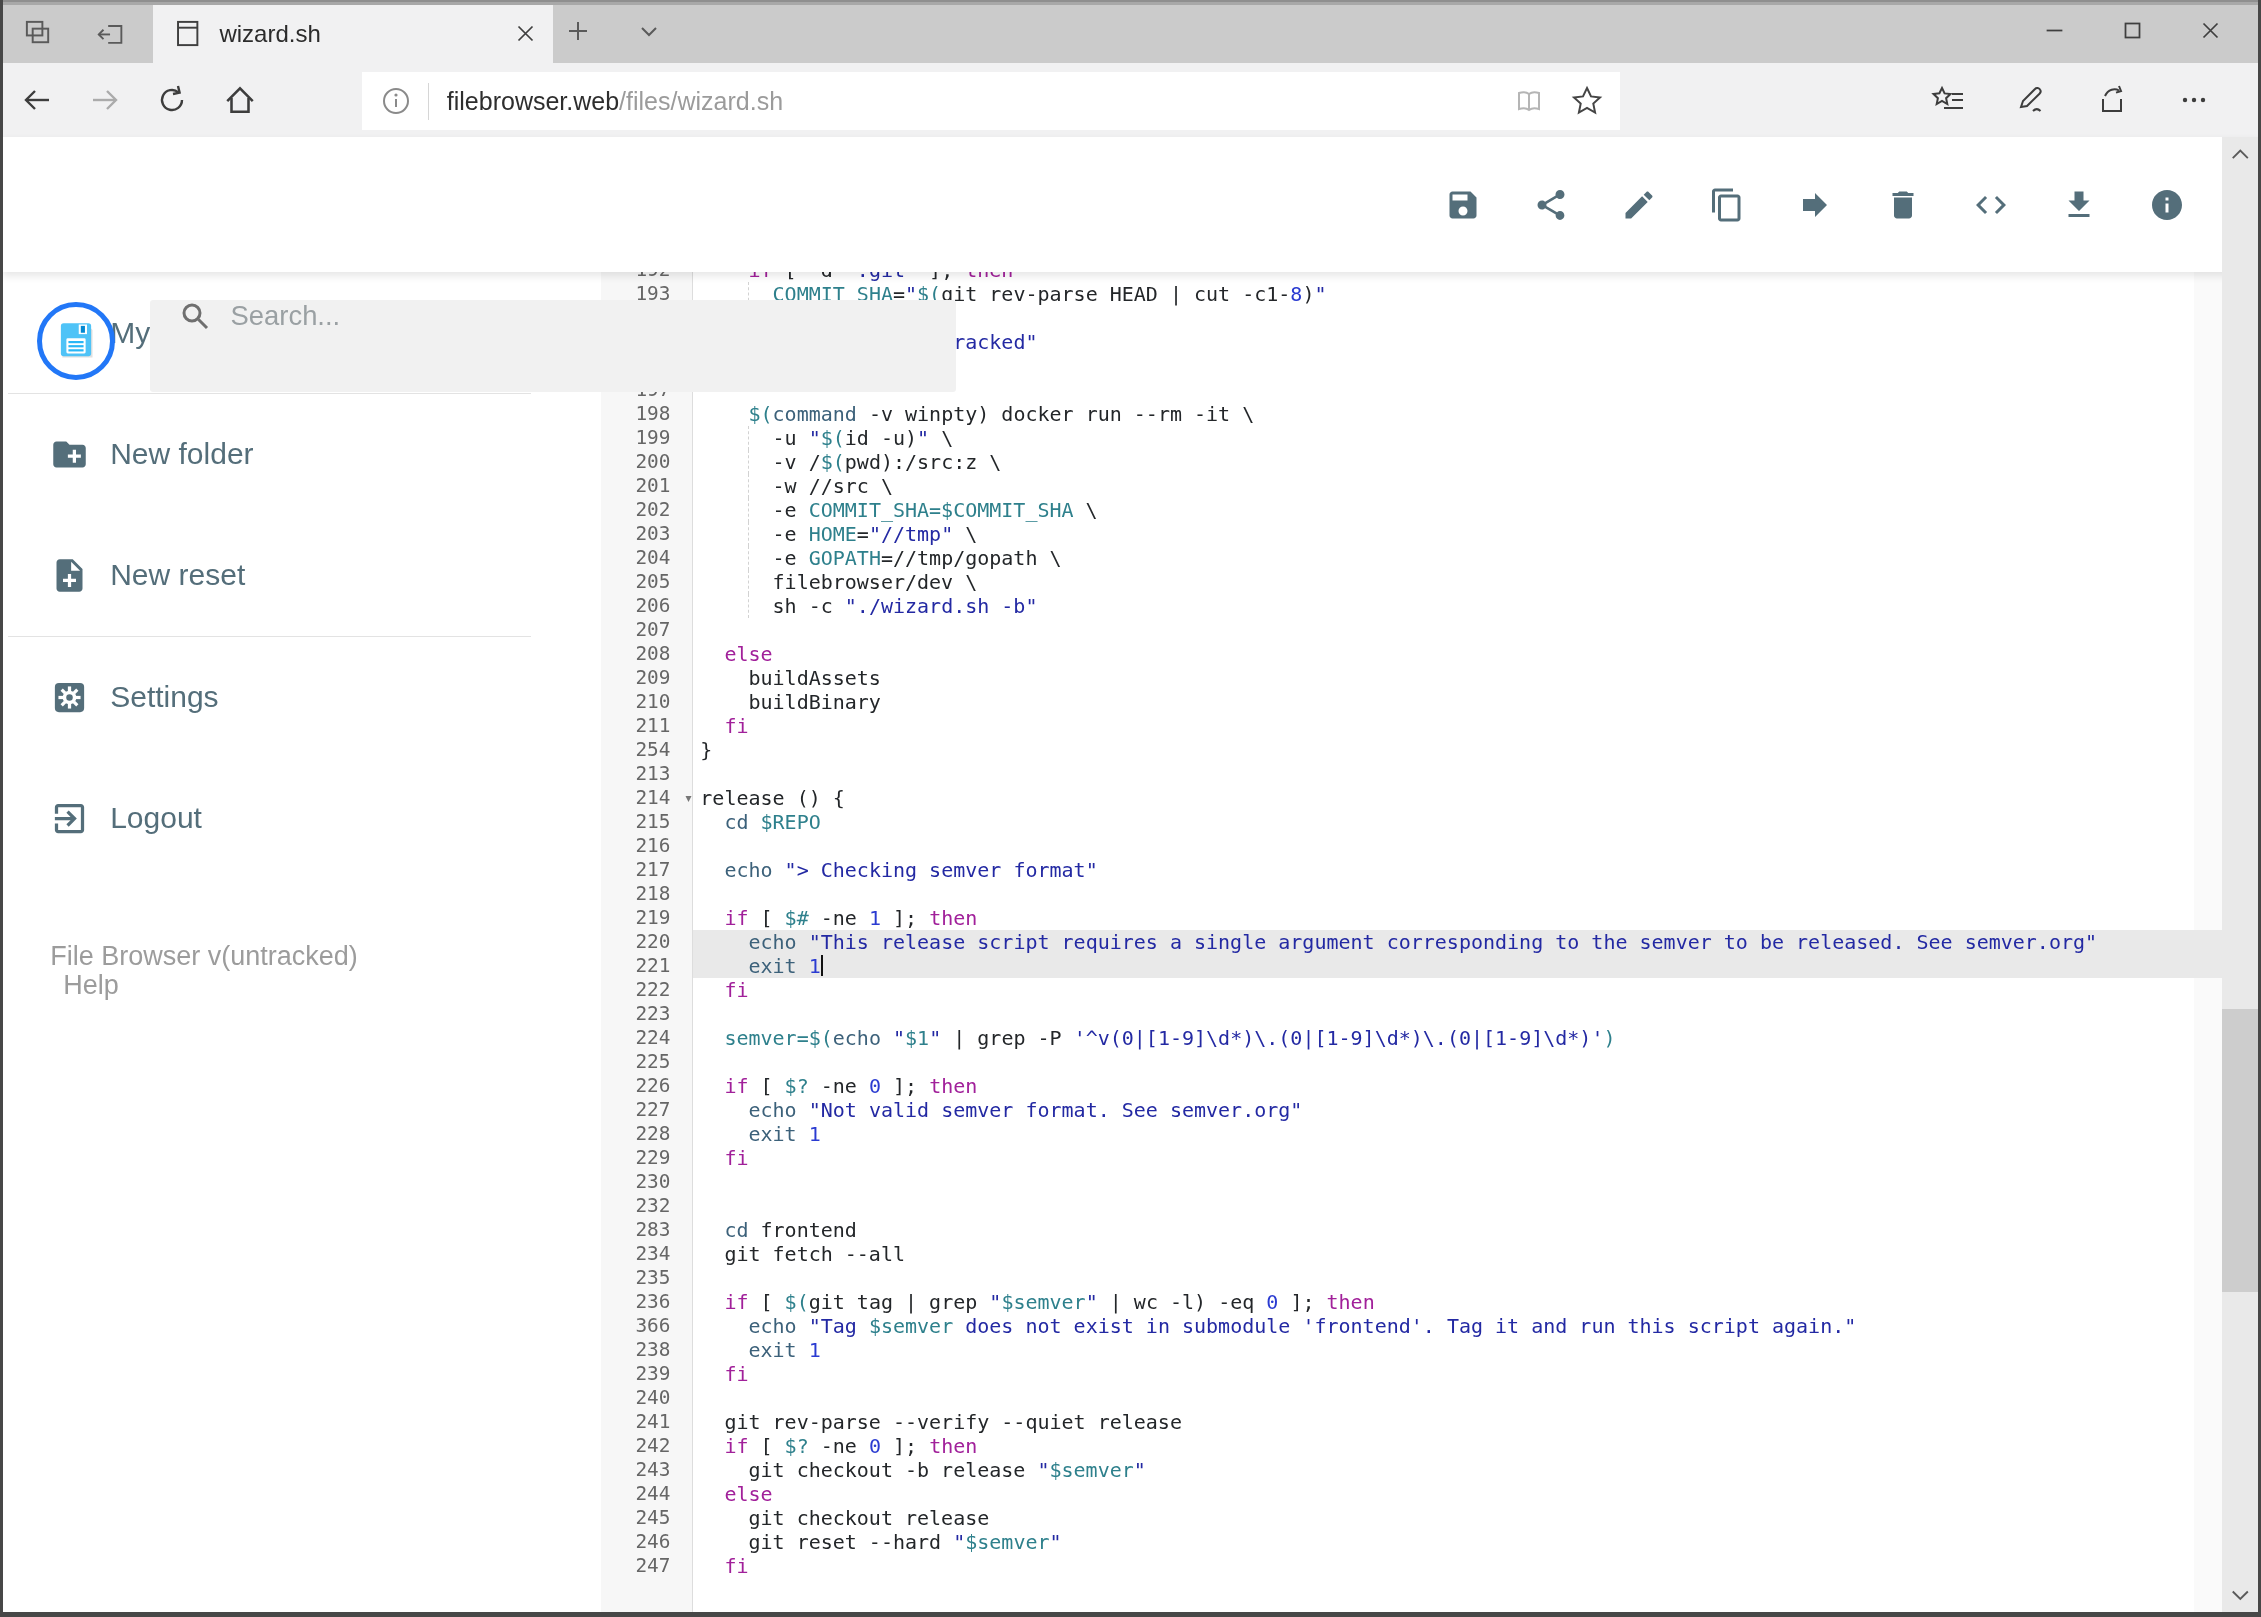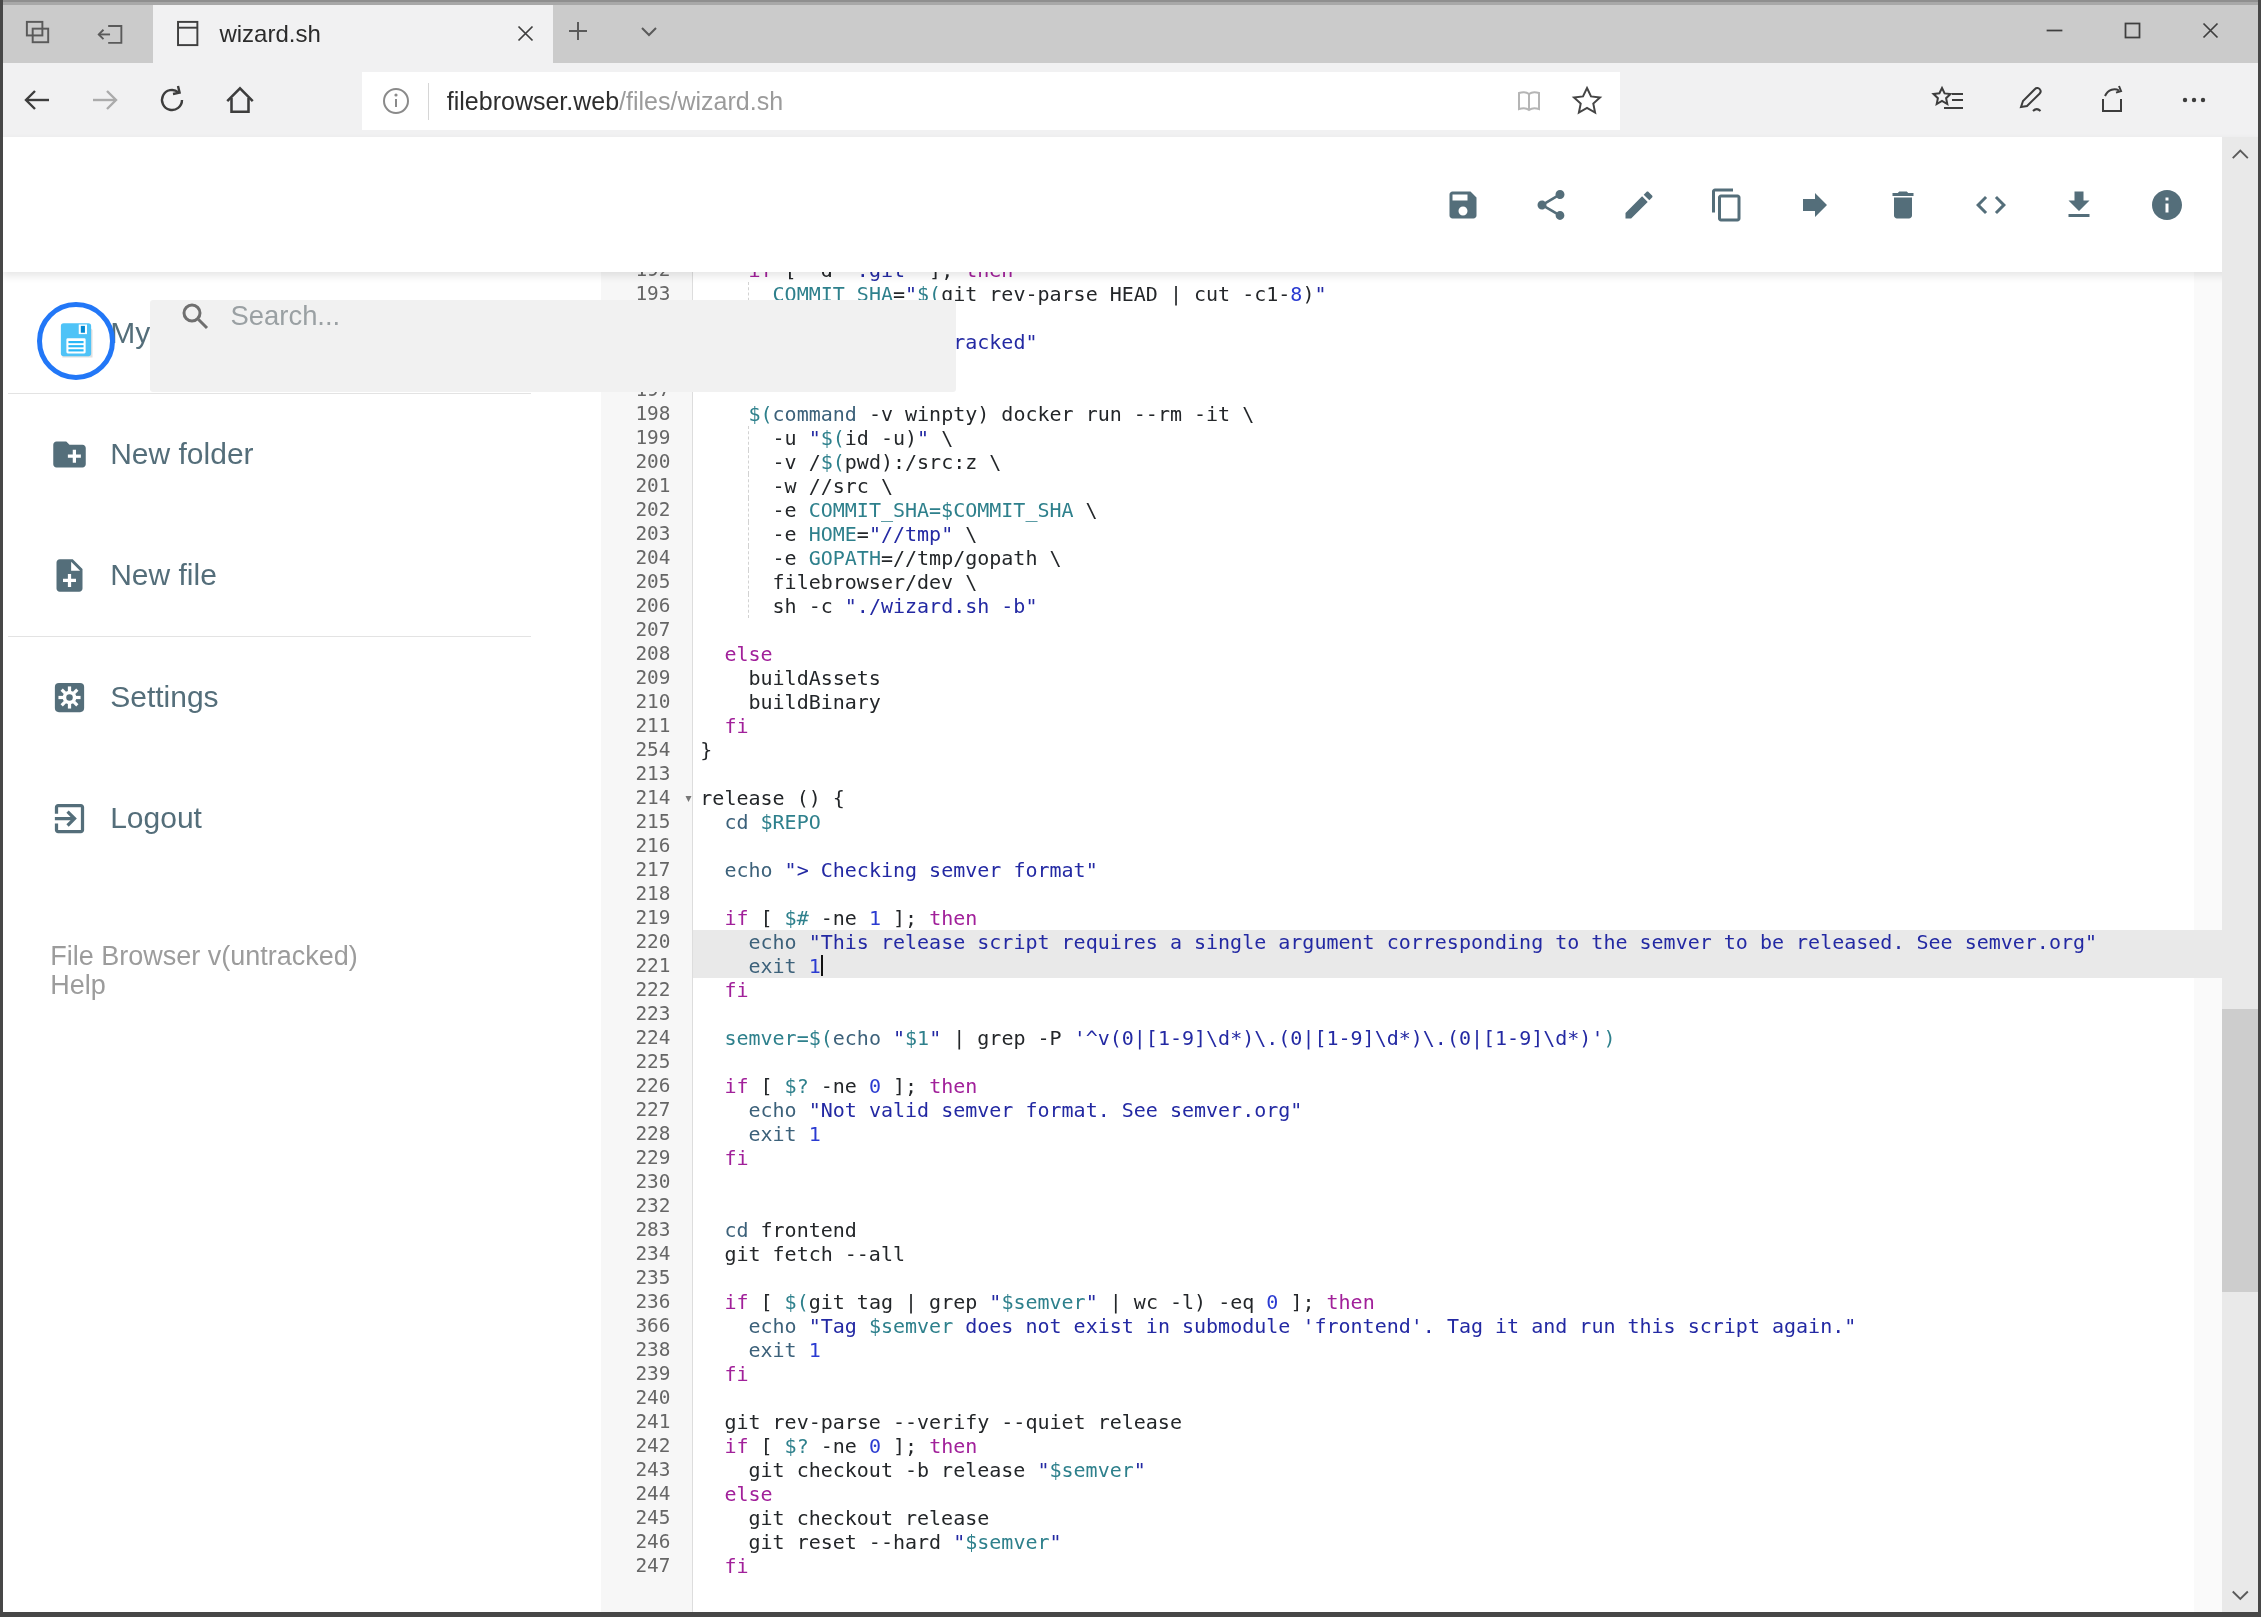--- a/index.html
+++ b/index.html
@@ -312,21 +312,21 @@
         </svg>
     </span>
     <span class="lbl">New folder</span>
   </div>
   <div class="side-item">
     <span>
       <svg width="39" height="39" viewBox="0 0 24 24" fill="#546e7a">
           <path d="M14 2H6c-1.1 0-1.99.9-1.99 2L4 20c0 1.1.89 2 1.99 2H18c1.1 0 2-.9 2-2V8l-6-6zm2 14h-3v3h-2v-3H8v-2h3v-3h2v3h3v2zm-3-7V3.5L18.5 9H13z"></path>
         </svg>
     </span>
-    <span class="lbl">New file</span>
+    <span class="lbl">New reset</span>
   </div>
   <div class="side-div"></div>
   <div class="side-item">
     <span>
       <svg width="39" height="39" viewBox="0 0 24 24">
         <rect x="3" y="3" width="18" height="18" rx="2.5" fill="#546e7a"></rect>
         <g fill="#fff">
           <circle cx="12" cy="12" r="4.2"></circle>
           <g>
             <rect x="11" y="5.2" width="2" height="3"></rect>
@@ -347,21 +347,21 @@
   <div class="side-item">
     <span>
       <svg width="39" height="39" viewBox="0 0 24 24" fill="#546e7a">
           <path d="M10.09 15.59L11.5 17l5-5-5-5-1.41 1.41L12.67 11H3v2h9.67l-2.58 2.59zM19 3H5c-1.11 0-2 .9-2 2v4h2V5h14v14H5v-4H3v4c0 1.1.89 2 2 2h14c1.1 0 2-.9 2-2V5c0-1.1-.9-2-2-2z"></path>
         </svg>
     </span>
     <span class="lbl">Logout</span>
   </div>
   <div class="side-foot">
     <div>File Browser v(untracked)</div>
-    <div style="cursor:pointer;">Help</div>
+    <div style="cursor:pointer;margin-left:13px;">Help</div>
   </div>
 </div>
 
 <div class="editor">
   <div class="gutter-bg"></div>
   <div class="ed-scrollstrip"></div>
   <div class="cm-inner">
       <div class="cm-row">
         <div class="cm-gutter-cell">192</div>
         <div class="cm-code"><span class="tk-p">    </span><span class="tk-k">if</span><span class="tk-p"> [ -d </span><span class="tk-s">".git"</span><span class="tk-p"> ]; </span><span class="tk-k">then</span></div>

